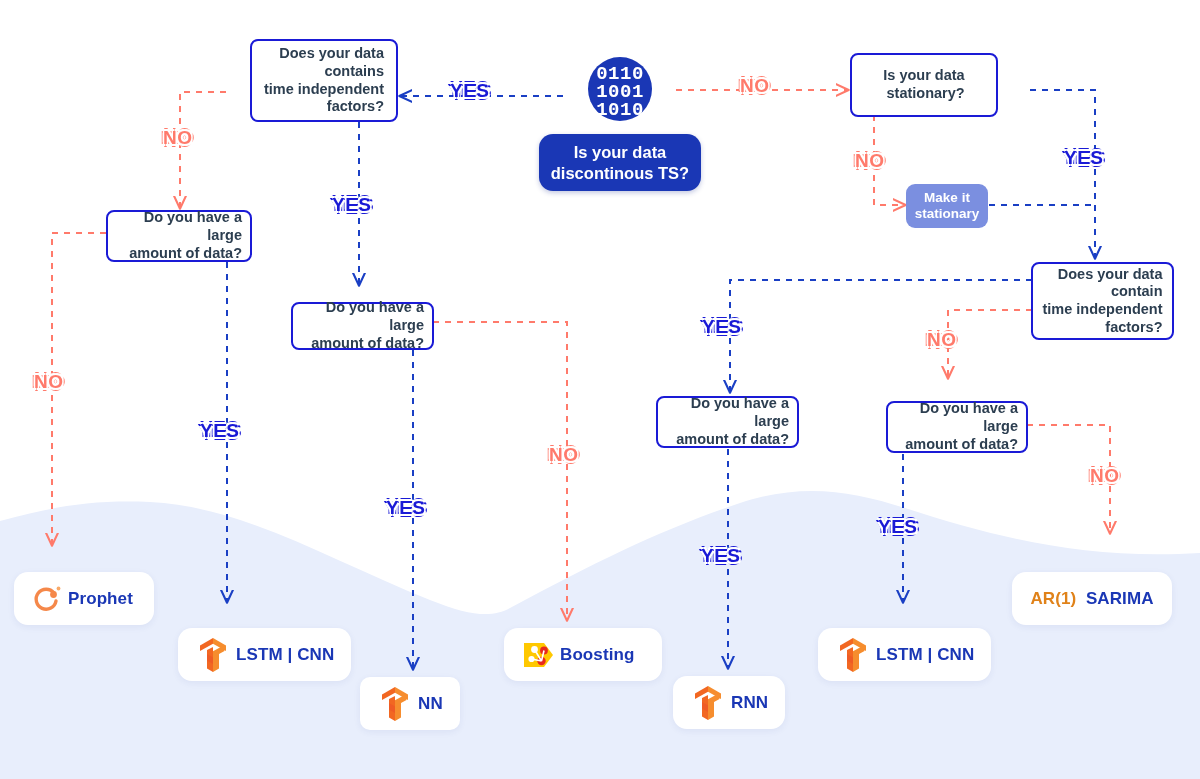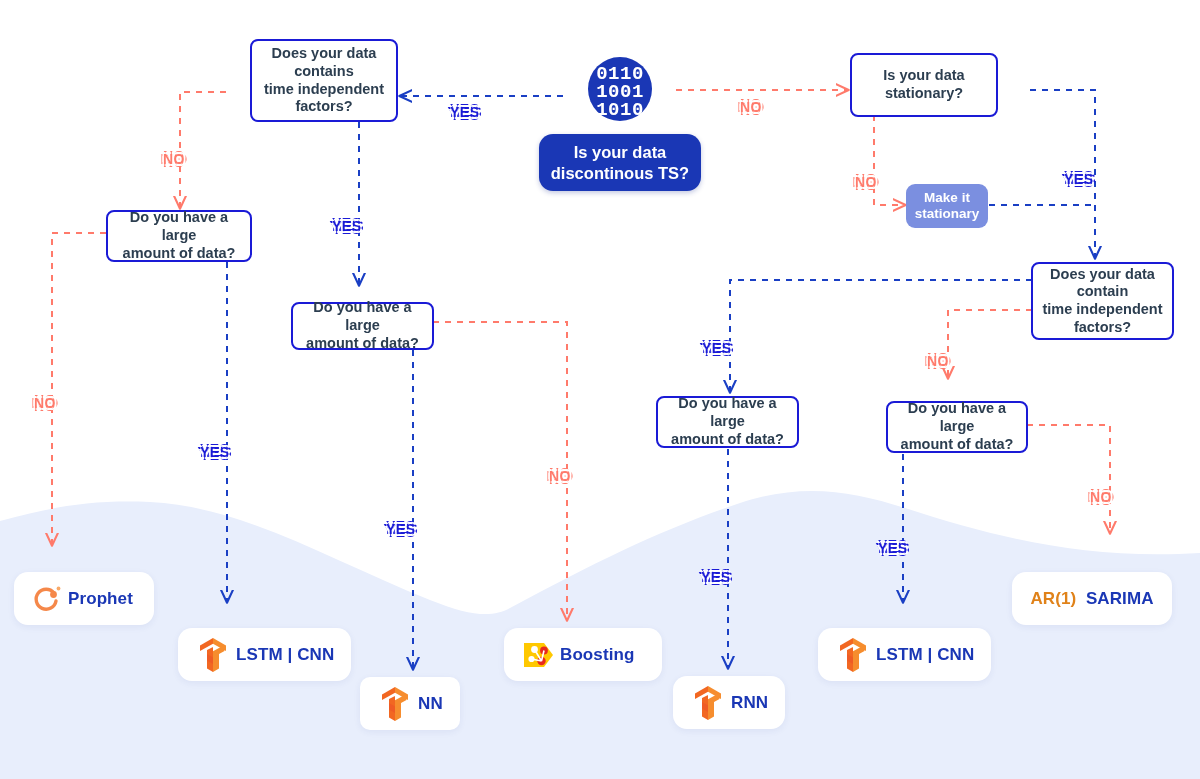--- a/index.html
+++ b/index.html
@@ -21,21 +21,21 @@
   .dbox{
     position:absolute;
     box-sizing:border-box;
     border:2px solid #1a1ad6;
     border-radius:8px;
     background:#ffffff;
     color:#2c3e50;
     font-size:14.5px;
     font-weight:700;
     line-height:1.22;
-    text-align:center;
+    text-align:right;
     display:flex;
     align-items:center;
     justify-content:center;
     padding:4px 8px;
   }
   .dbox span{display:block;}
 
   
   .rootbox{
     position:absolute;
@@ -79,25 +79,24 @@
   }
   .rcard .rlabel{
     font-size:17px;font-weight:700;color:#1a37b5;white-space:nowrap;letter-spacing:.1px;
   }
   .rcard .rlabel .ar{color:#e08219;}
   .ricon{flex:0 0 auto;display:block;}
 
   
   .elab{
     position:absolute;
-    font-size:14px;
+    font-size:19px;
     font-weight:700;
     letter-spacing:.5px;
     white-space:nowrap;
-    margin-top:24px;
     -webkit-text-stroke:0px;
   }
   .elab.yes{
     color:#1a1ad6;
     text-shadow:
       -1.6px -1.6px 0 #fff, 1.6px -1.6px 0 #fff,
       -1.6px  1.6px 0 #fff, 1.6px  1.6px 0 #fff,
       -2.6px 0 0 #1a1ad6, 2.6px 0 0 #1a1ad6,
        0 -2.6px 0 #1a1ad6, 0 2.6px 0 #1a1ad6;
   }

